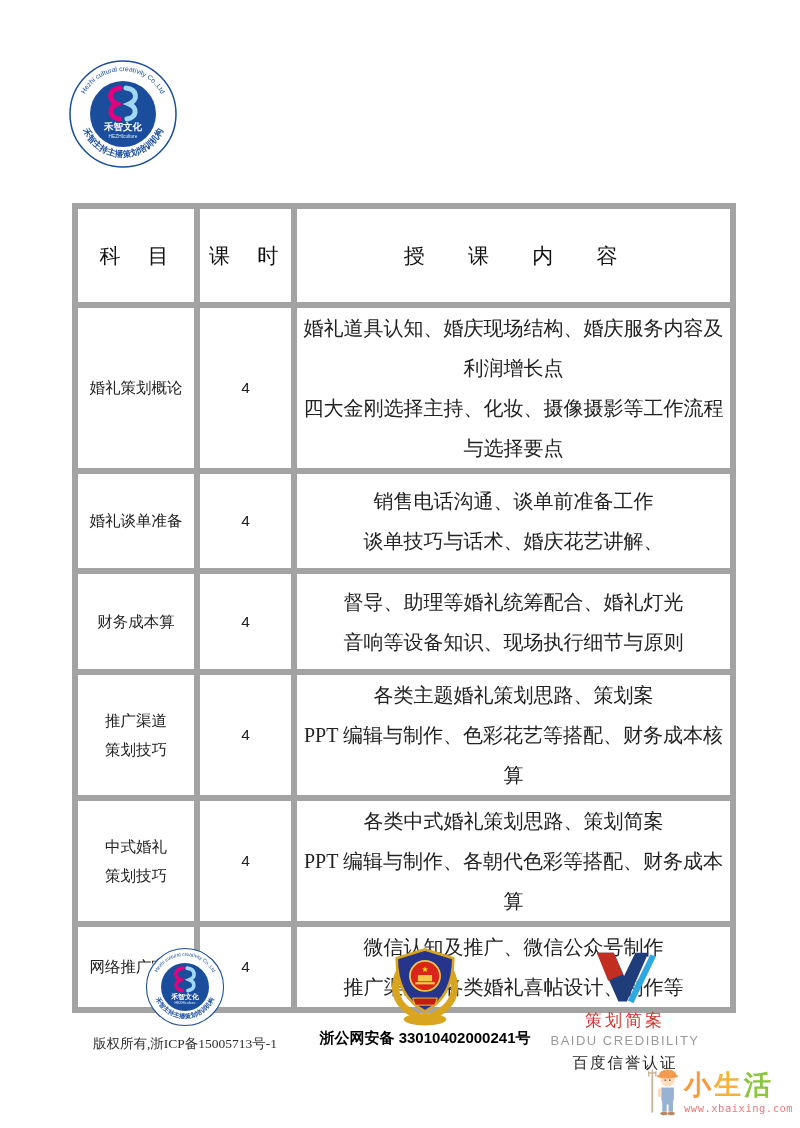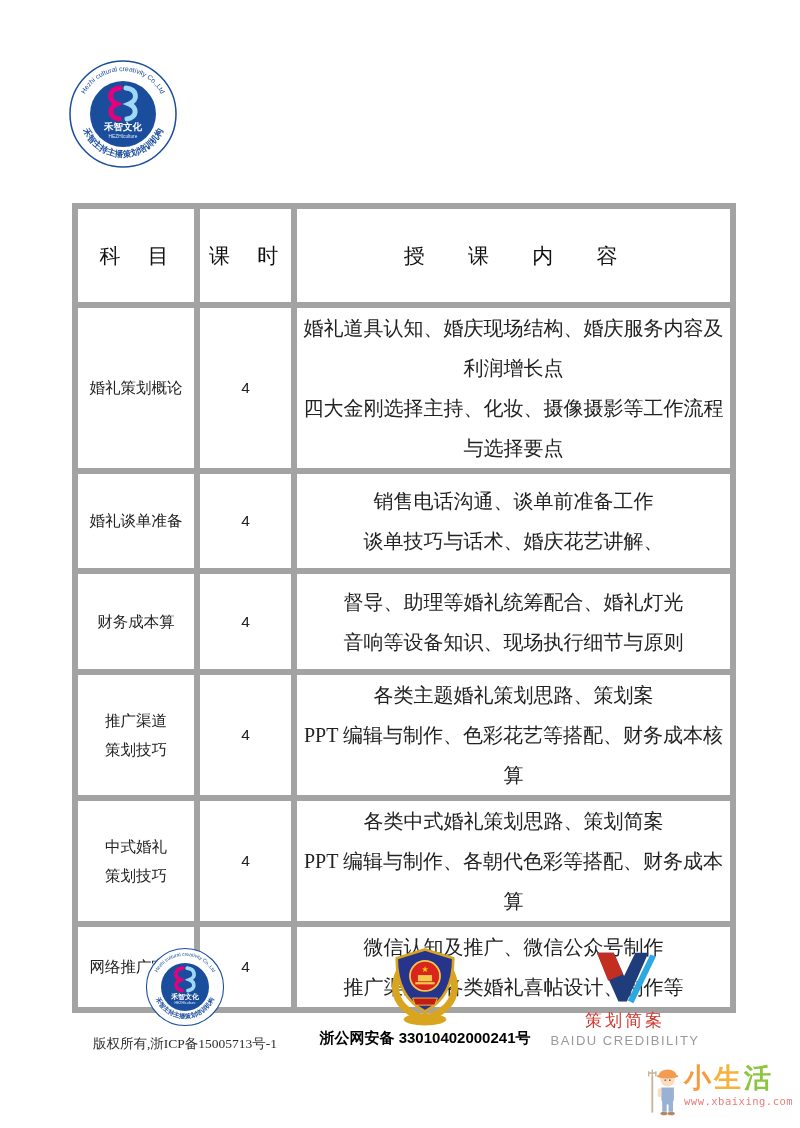--- a/index.html
+++ b/index.html
@@ -45,21 +45,21 @@
   .icp-text { margin-top:8px; font-family:Liberation Serif, serif; font-size:13.5px; color:#2e2e2e; white-space:nowrap; }
   .police-text { font-family:"Liberation Sans", sans-serif; font-weight:bold; font-size:15px; color:#000; white-space:nowrap; }
   .baidu-cn  { margin-top:2px; font-family:"Liberation Sans", sans-serif; font-size:17px; letter-spacing:3px; color:#d0342c; }
   .baidu-en  { font-family:"Liberation Sans", sans-serif; font-size:13px; letter-spacing:1.5px; color:#9a9a9a; margin-top:1px; }
   .baidu-cert{ margin-top:5px; font-family:"Liberation Sans", sans-serif; font-size:15.5px; letter-spacing:2px; color:#1d1d1d; }
 
   
   .watermark { position:absolute; left:646px; top:1062px; width:148px; height:62px; display:flex; align-items:flex-start; }
   .farmer-svg { width:36px; height:58px; flex:0 0 auto; opacity:0.9; }
   .wm-text { margin-left:2px; }
-  .wm-name { font-family:"Liberation Sans", sans-serif; font-weight:bold; font-size:27px; line-height:1.2; letter-spacing:3px; white-space:nowrap; }
+  .wm-name { font-family:"Liberation Sans", sans-serif; font-weight:bold; font-size:27px; line-height:1.2; letter-spacing:3px; white-space:nowrap;margin-top:7px; }
   .wm-c1 { color:#f59a3e; } .wm-c2 { color:#f5b33e; } .wm-c3 { color:#8cc63e; }
   .wm-url { font-family:"DejaVu Sans Mono", monospace; font-size:10.5px; color:#e87c7c; letter-spacing:0.5px; margin-top:1px; white-space:nowrap; }
 </style>
 </head>
 <body>
 
 <div class="page">
 
   <div class="header">
     <svg class="logo-main" viewBox="0 0 110 110">
@@ -176,20 +176,21 @@
     </div>
 
     <div class="f-col f-right">
       <svg class="baidu-svg" viewBox="0 0 70 64">
         <polygon points="5,6 23,6 34,31 46,6 60,6 37,58 28,58" fill="#1f3d7a"></polygon>
         <polygon points="5,6 23,6 33,29 17,36" fill="#c22f21"></polygon>
         <polygon points="62,8 68,10 44,60 38,57" fill="#2fa8e1"></polygon>
       </svg>
       <div class="baidu-cn">策划简案</div>
       <div class="baidu-en">BAIDU CREDIBILITY</div>
+      <div class="baidu-cert">百度信誉认证</div>
     </div>
 
   </div>
 
   <div class="watermark">
     <svg class="farmer-svg" viewBox="0 0 40 58">
       <line x1="7" y1="12" x2="7" y2="53" stroke="#c3a98d" stroke-width="2"></line>
       <path d="M3,13 v-6 M7,13 v-8 M11,13 v-6 M3,9 h8" stroke="#c3a98d" stroke-width="1.5" fill="none"></path>
       <circle cx="24" cy="16" r="8" fill="#fcd9b8"></circle>
       <path d="M14,12 a10,7 0 0 1 20,0 z" fill="#f0923e"></path>

